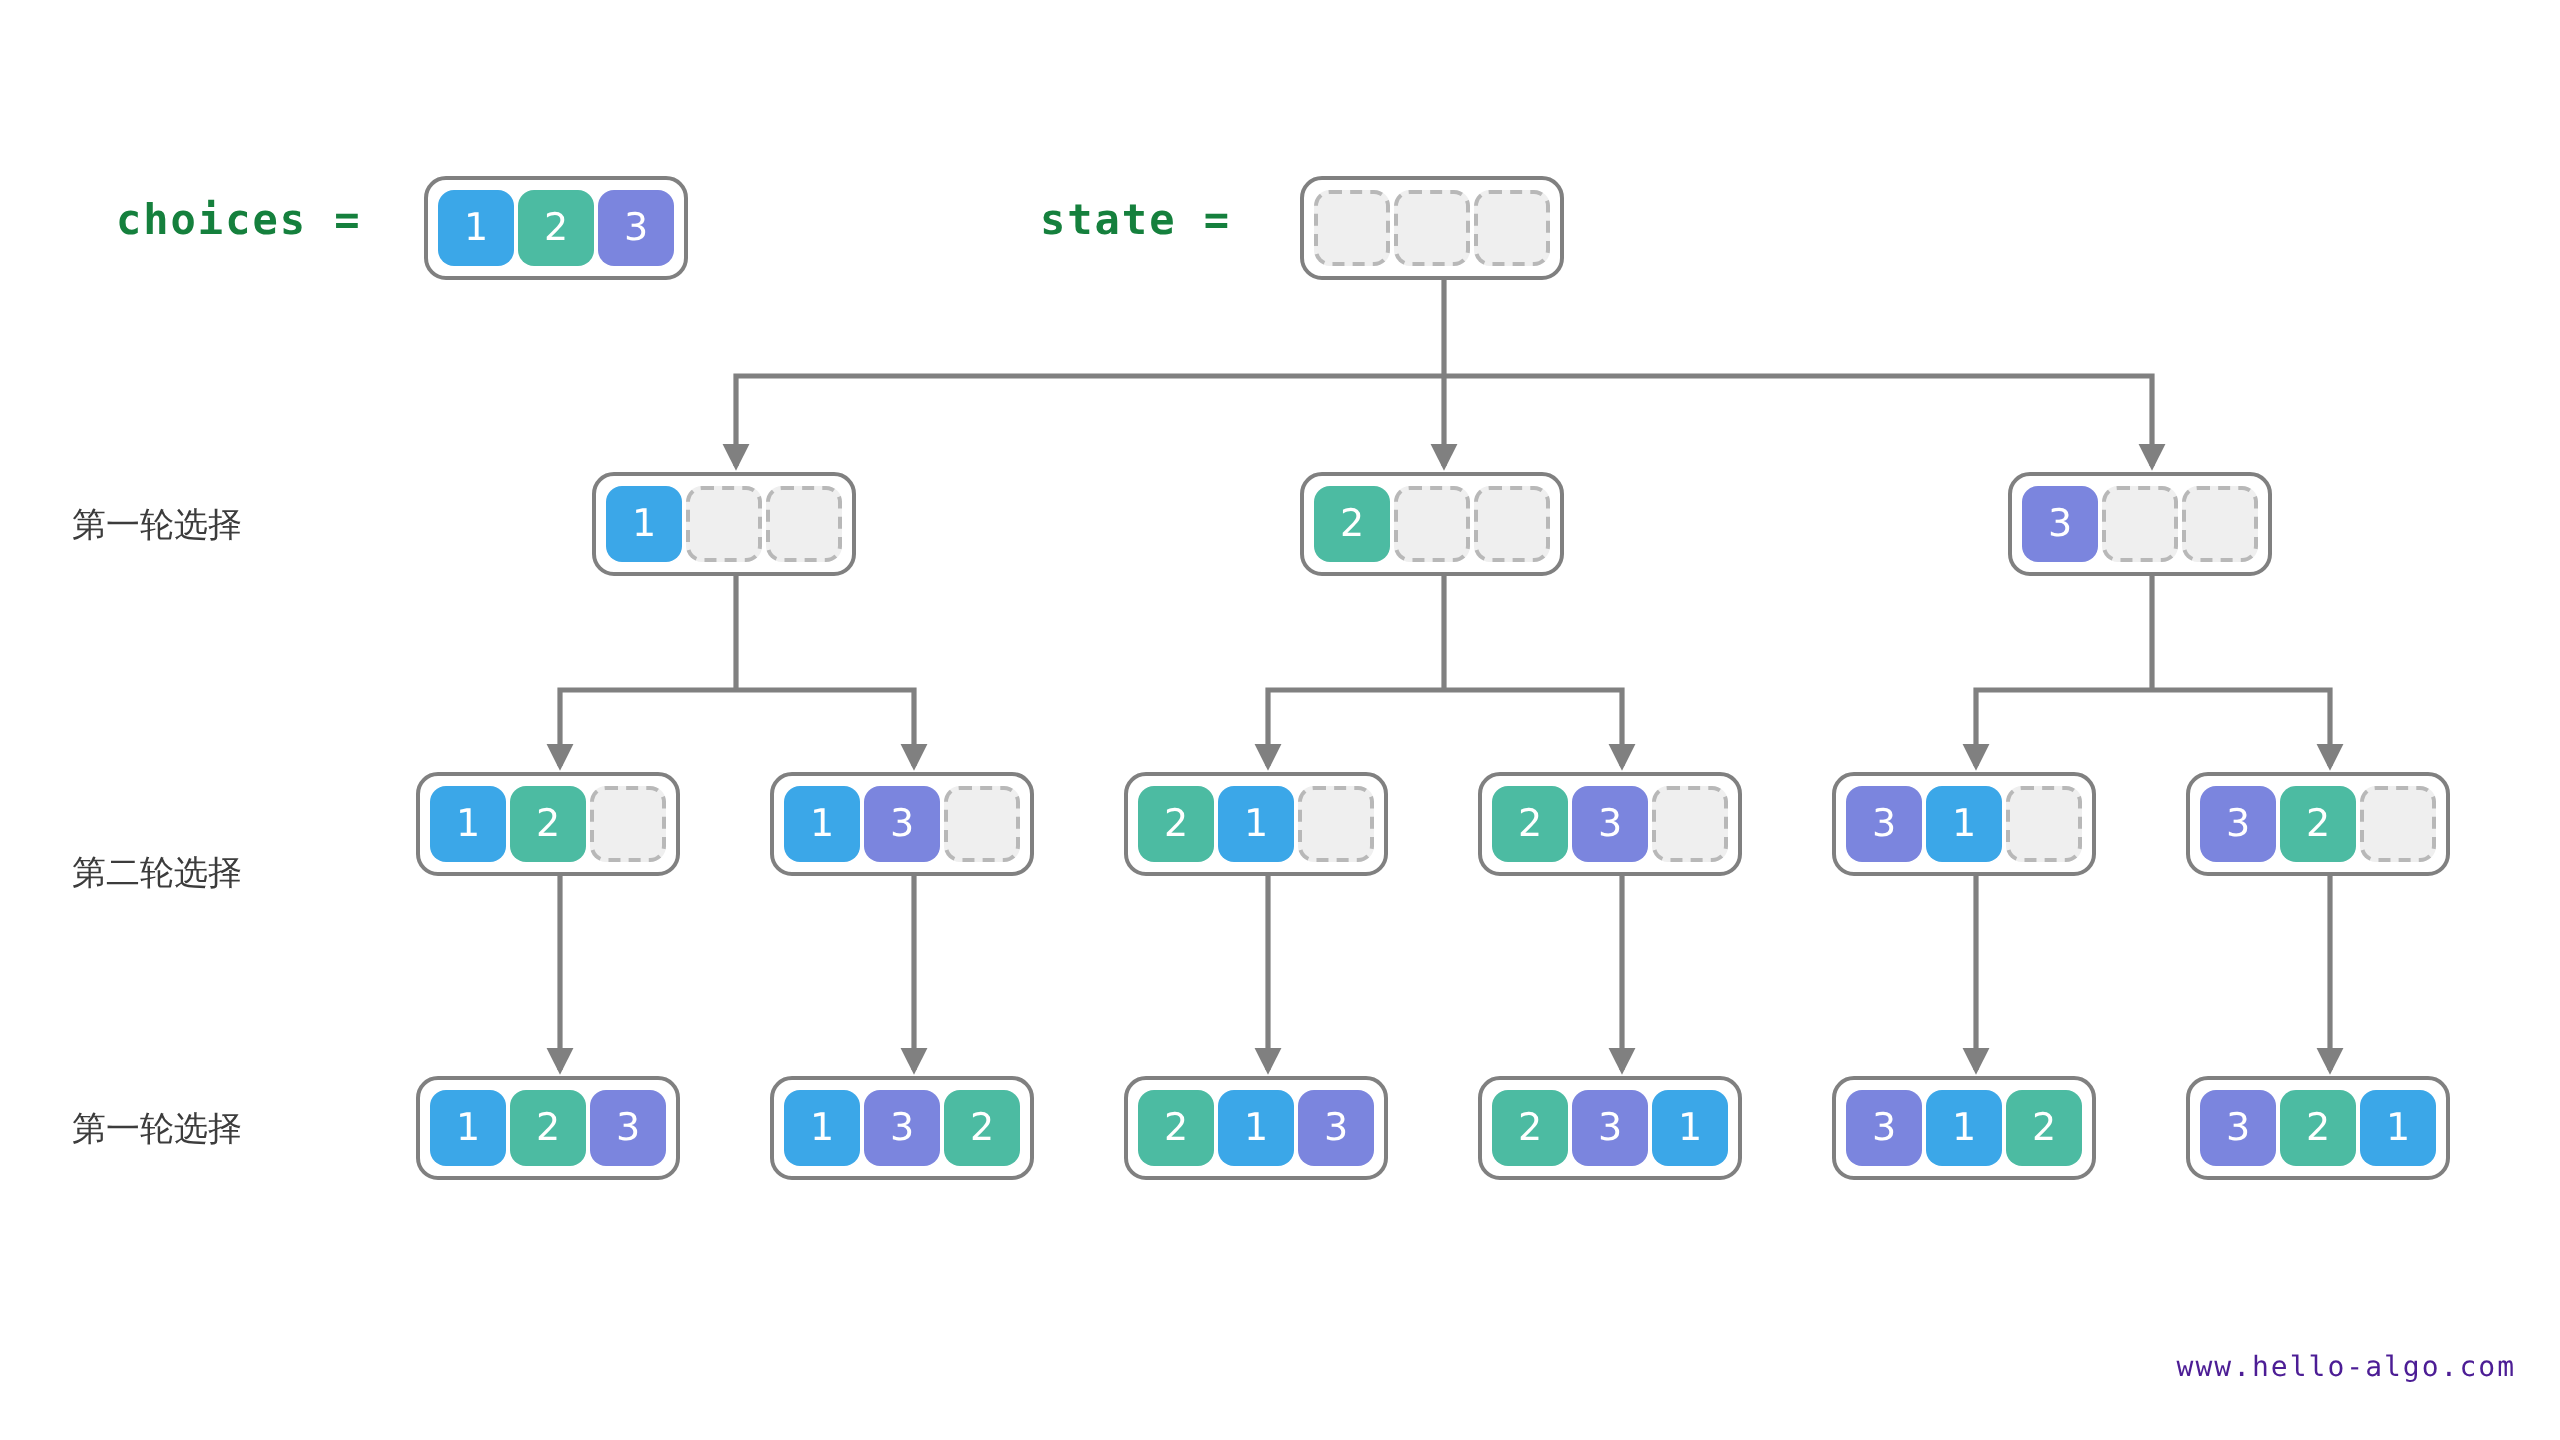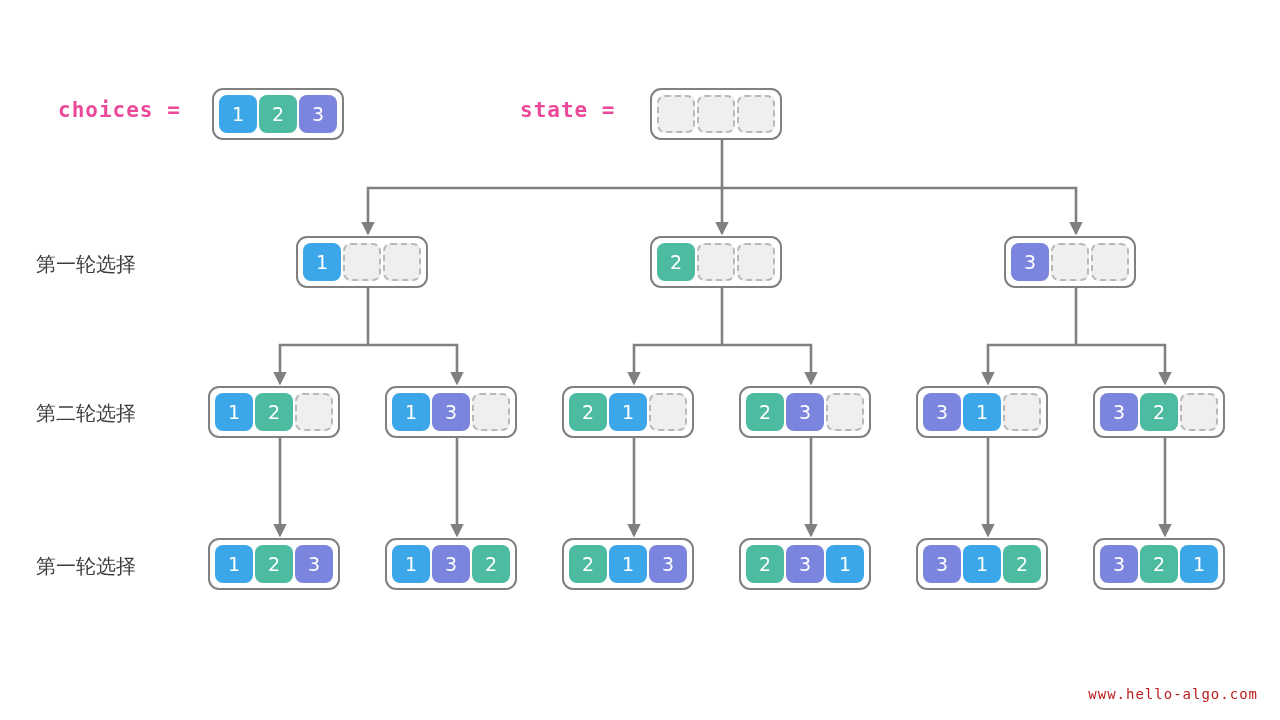--- a/index.html
+++ b/index.html
@@ -20,30 +20,30 @@
     width: 1280px; height: 720px;
     pointer-events: none;
   }
 
   
   .eq-label {
     position: absolute;
     font-family: "DejaVu Sans Mono", "Liberation Mono", monospace;
     font-weight: bold;
     font-size: 21px;
-    color: #ec4899;
+    color: #15803d;
     letter-spacing: 1px;
     white-space: nowrap;
   }
 
   
   .row-label {
     position: absolute;
     font-family: "DejaVu Sans", "Liberation Sans", sans-serif;
-    font-size: 20px;
+    font-size: 17px;
     color: #3c3c3c;
     white-space: nowrap;
   }
 
   
   .node {
     position: absolute;
     display: flex;
     flex-direction: row;
     align-items: center;
@@ -66,24 +66,24 @@
   }
   .cell.empty {
     background: #efefef;
     border: 2px dashed #b8b8b8;
     color: transparent;
   }
 
   
   .watermark {
     position: absolute;
-    right: 22px; bottom: 18px;
+    right: 22px; bottom: 28px;
     font-family: "DejaVu Sans Mono", "Liberation Mono", monospace;
     font-size: 14px;
-    color: #b91c1c;
+    color: #4c1d95;
     letter-spacing: 1px;
   }
 </style>
 </head>
 <body>
 
 <div id="canvas">
 
   <svg id="edges" viewBox="0 0 1280 720">
     <defs>
@@ -138,21 +138,21 @@
       <div class="node" style="left: 650px; top: 236px;">
         <div class="cell" style="background: rgb(76, 187, 162);">2</div>
         <div class="cell empty"></div>
         <div class="cell empty"></div>
       </div>
       <div class="node" style="left: 1004px; top: 236px;">
         <div class="cell" style="background: rgb(123, 133, 222);">3</div>
         <div class="cell empty"></div>
         <div class="cell empty"></div>
       </div>
-      <div class="row-label" style="left: 36px; top: 400px;">第二轮选择</div>
+      <div class="row-label" style="left: 36px; top: 425px;">第二轮选择</div>
       <div class="node" style="left: 208px; top: 386px;">
         <div class="cell" style="background: rgb(59, 167, 232);">1</div>
         <div class="cell" style="background: rgb(76, 187, 162);">2</div>
         <div class="cell empty"></div>
       </div>
       <div class="node" style="left: 385px; top: 386px;">
         <div class="cell" style="background: rgb(59, 167, 232);">1</div>
         <div class="cell" style="background: rgb(123, 133, 222);">3</div>
         <div class="cell empty"></div>
       </div>

